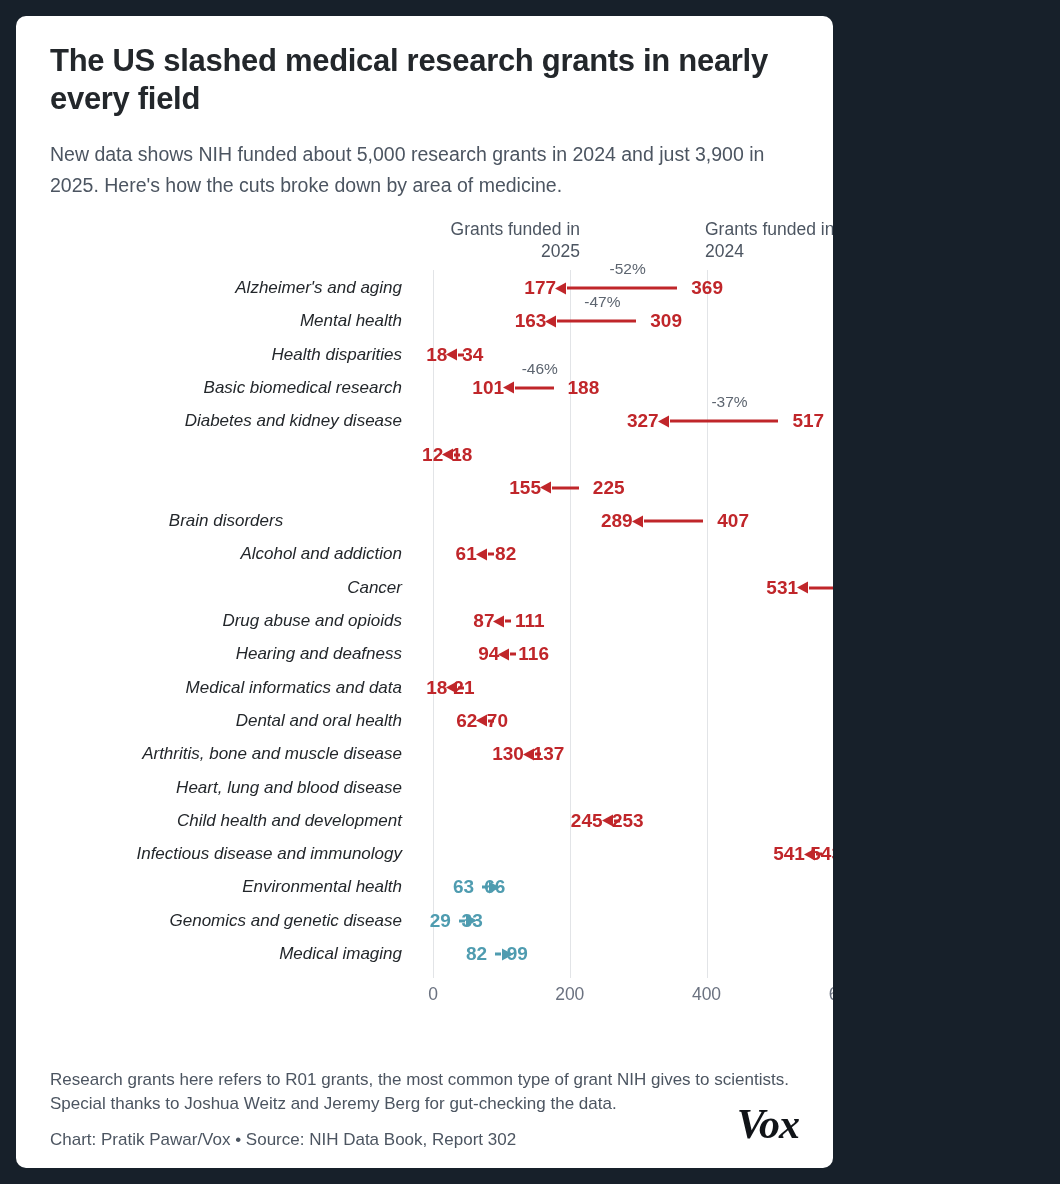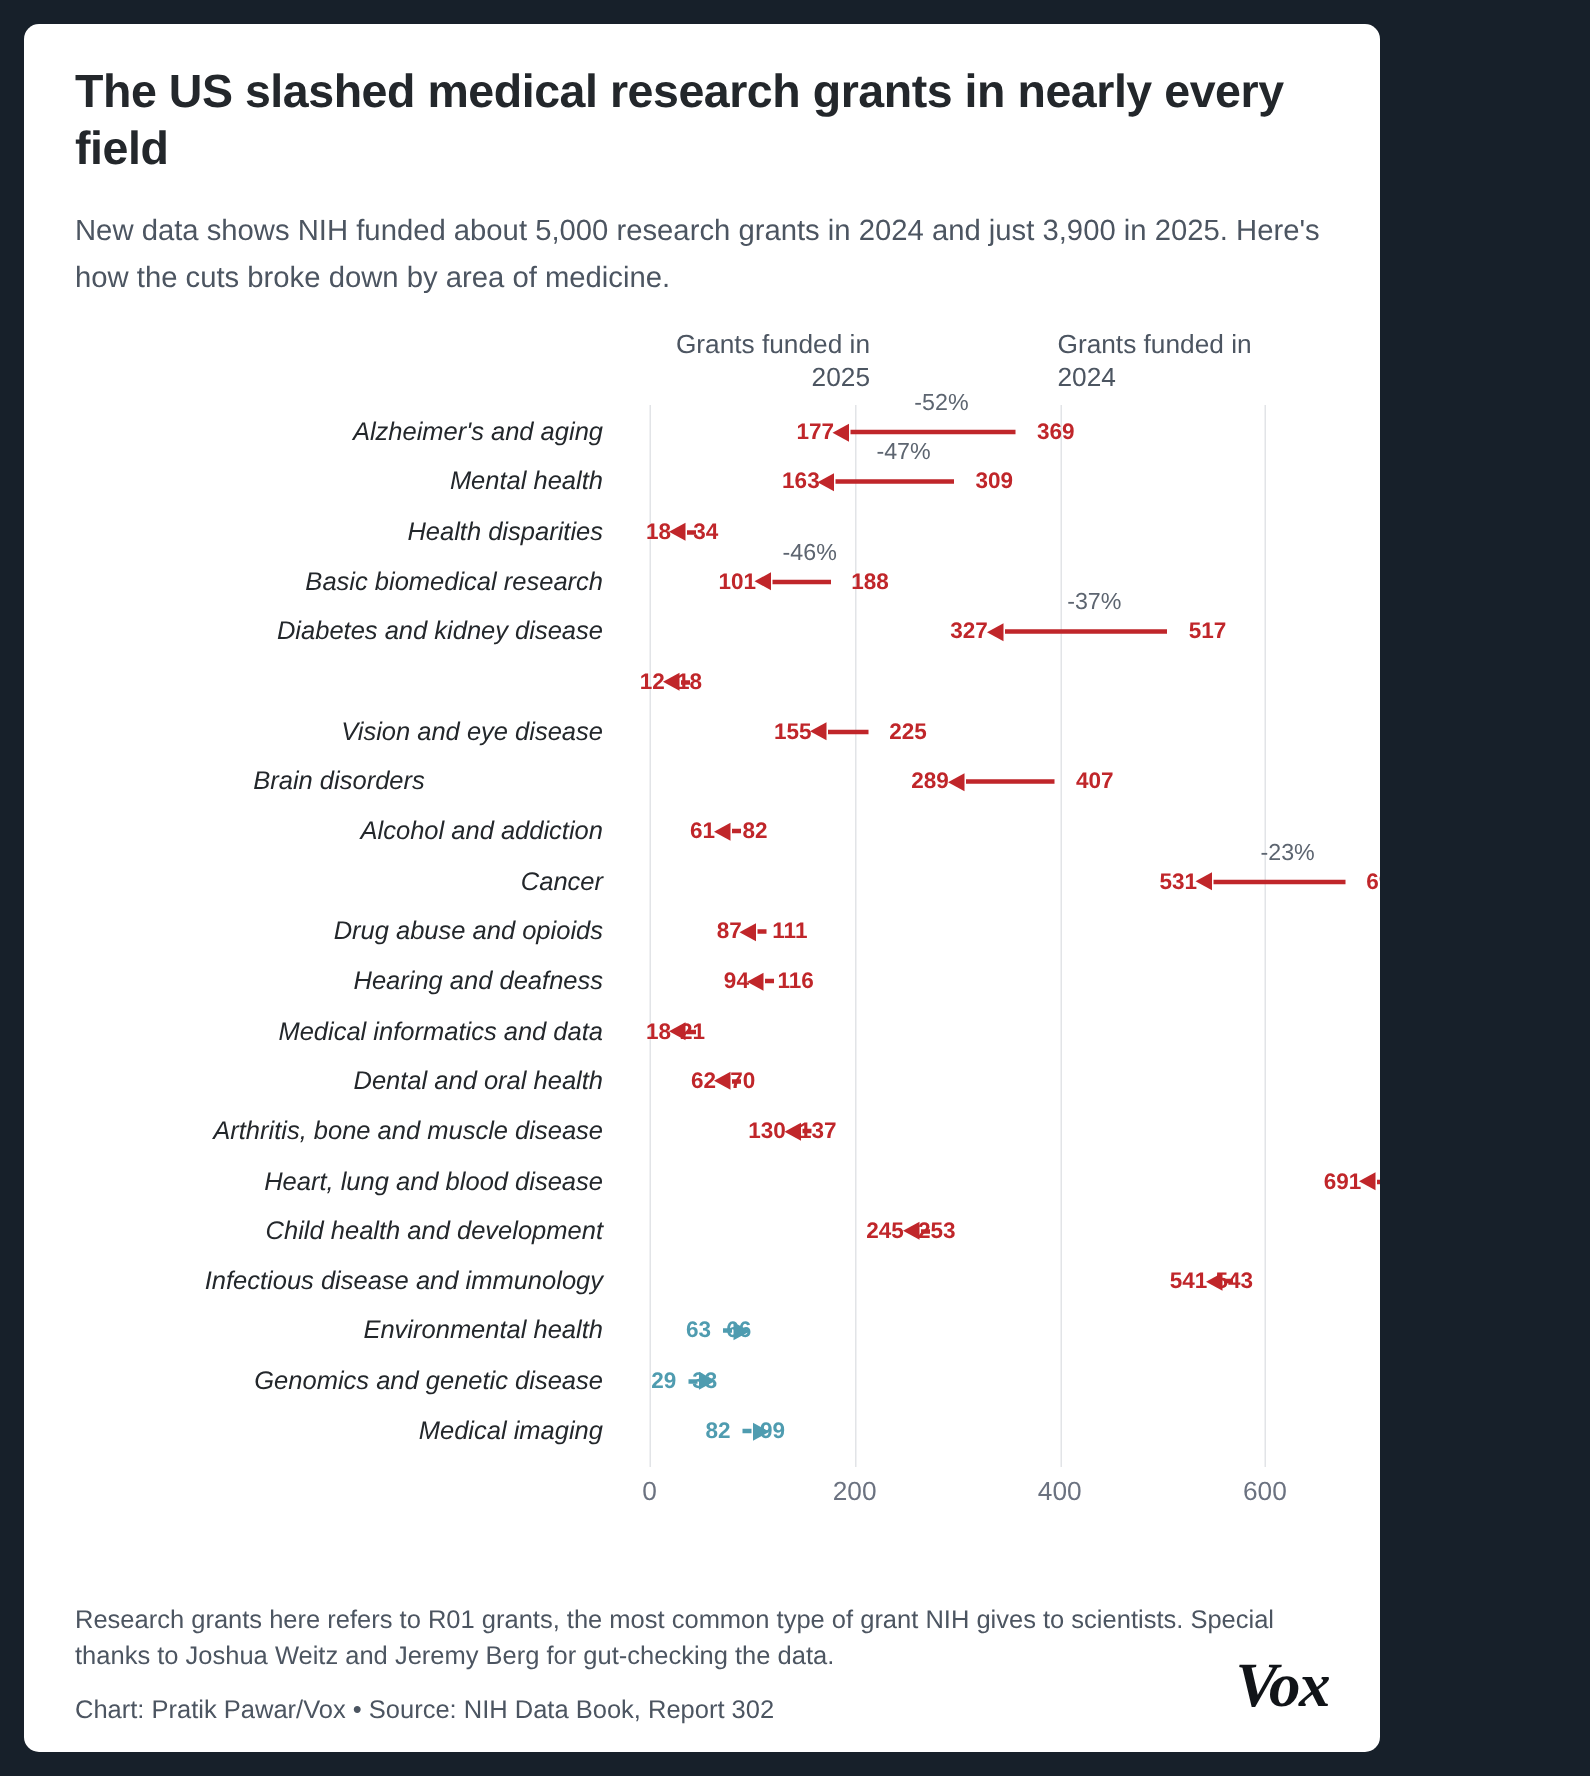--- a/index.html
+++ b/index.html
@@ -10,21 +10,21 @@
   }
   .page {
     width: 1060px;
     height: 1184px;
     background: #17202a;
     box-sizing: border-box;
     padding: 16px;
     position: relative;
   }
   .card {
-    width: 904px;
+    width: 817px;
     height: 1152px;
     background: #ffffff;
     border-radius: 10px;
     box-sizing: border-box;
     padding: 20px 34px 10px 34px;
     position: relative;
     overflow: hidden;
   }
   .title {
     font-size: 31px;
@@ -76,21 +76,21 @@
     position: absolute;
     font-size: 17px;
     color: #23272b;
     text-align: right;
     transform: translateY(-50%);
     white-space: nowrap;
     font-style: italic;
   }
   .val {
     position: absolute;
-    font-size: 15px;
+    font-size: 19px;
     font-weight: bold;
     transform: translateY(-50%);
     white-space: nowrap;
   }
   .val.red { color: #c0262a; }
   .val.blue { color: #4f9cb0; }
   .val.left { transform: translate(-100%, -50%); }
   .pct {
     position: absolute;
     font-size: 15.5px;
@@ -214,21 +214,20 @@
             <span class="head"></span>
           </div>
           <div class="val left red" style="left: 608.586px; top: 203.2px;">327</div>
           <div class="val red" style="left: 742.499px; top: 203.2px;">517</div>
           <div class="pct" style="left: 679.543px; top: 184.2px;">-37%</div>
           <div class="arrow red dir-left" style="left: 404.205px; width: 6px; top: 236.5px;">
             <span class="head"></span>
           </div>
           <div class="val left red" style="left: 393.205px; top: 236.5px;">12</div>
           <div class="val red" style="left: 401.308px; top: 236.5px;">18</div>
-          <div class="rowlabel" style="left: 0px; width: 352px; top: 269.8px;">Vision and eye disease</div>
           <div class="arrow red dir-left" style="left: 501.981px; width: 26.8625px; top: 269.8px;">
             <span class="head"></span>
           </div>
           <div class="val left red" style="left: 490.981px; top: 269.8px;">155</div>
           <div class="val red" style="left: 542.844px; top: 269.8px;">225</div>
           <div class="rowlabel" style="left: 0px; width: 352px; top: 303.1px; text-align: center;">Brain disorders</div>
           <div class="arrow red dir-left" style="left: 593.604px; width: 59.6825px; top: 303.1px;">
             <span class="head"></span>
           </div>
           <div class="val left red" style="left: 582.604px; top: 303.1px;">289</div>

